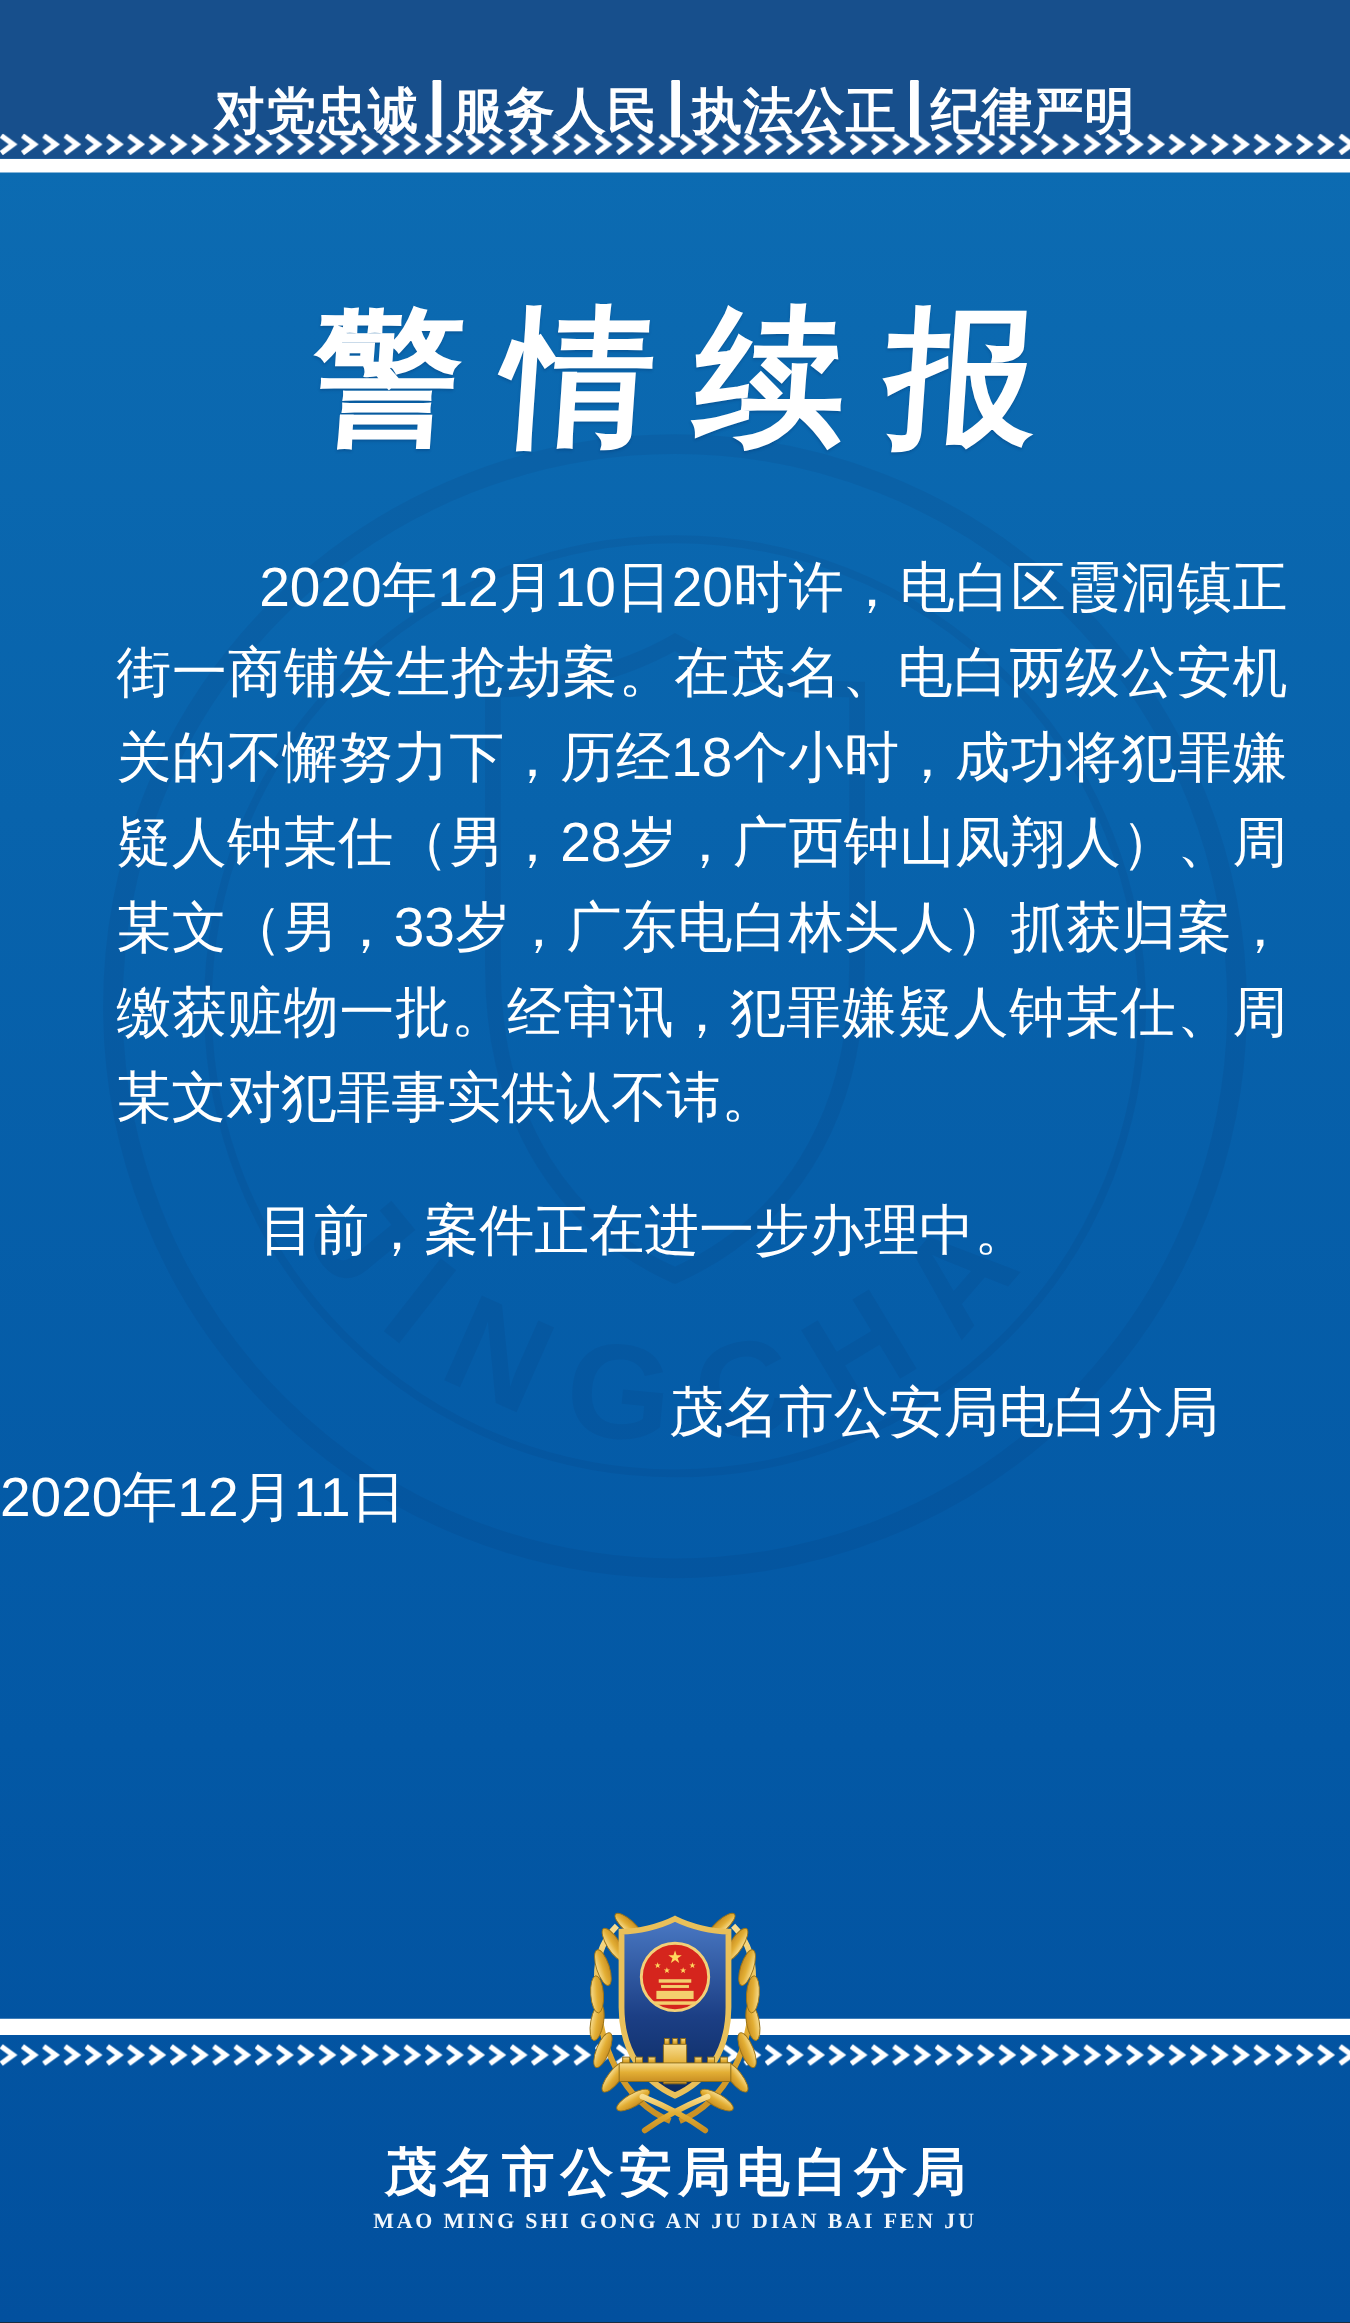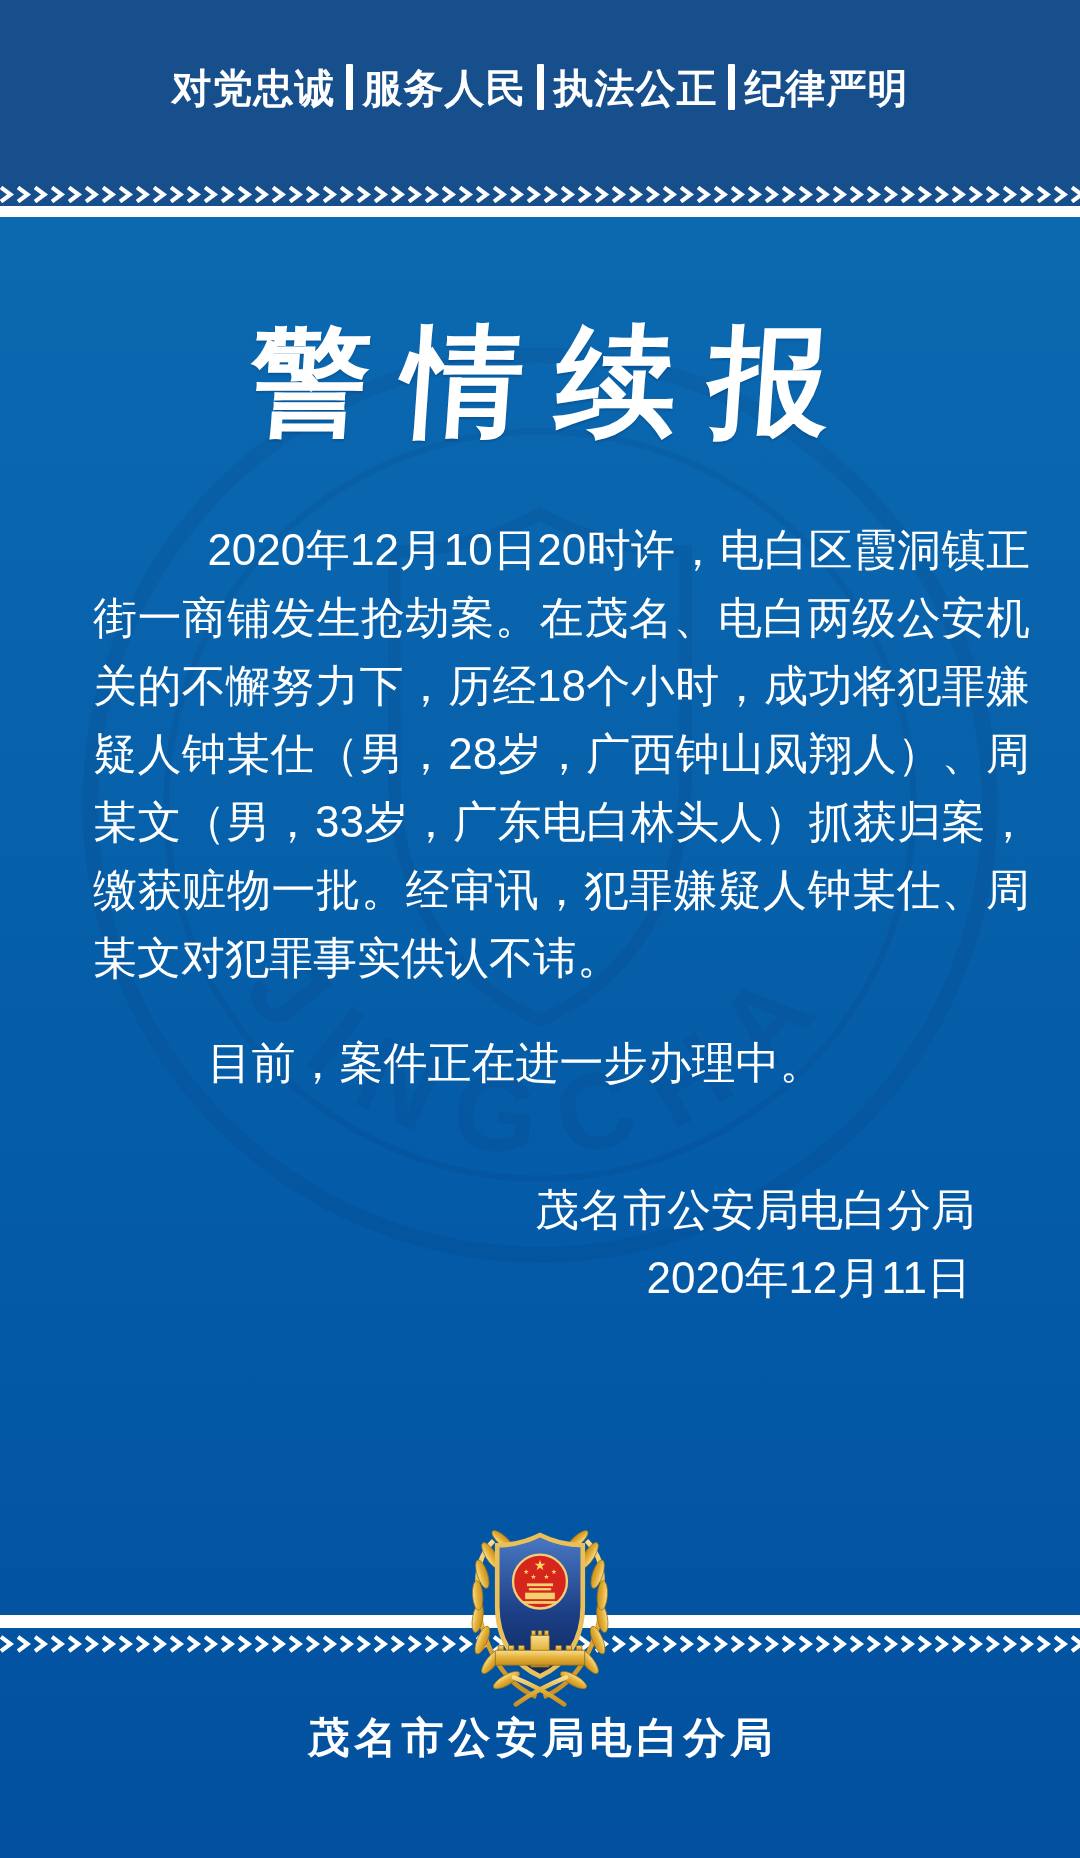--- a/index.html
+++ b/index.html
@@ -8,21 +8,21 @@
     position:relative;
     width:1080px; height:1858px;
     margin:0 auto;
     overflow:hidden;
     background:linear-gradient(180deg,#0d6db3 0%,#0863ac 35%,#0358a5 75%,#02509e 100%);
     font-family:"Liberation Sans",sans-serif;
     color:#ffffff;
   }
 
   
-  .top-band { position:relative; height:206px; background:#174f8c; }
+  .top-band { position:relative; height:127px; background:#174f8c; }
   .slogan-row {
     position:absolute; top:64px; left:0; width:100%;
     text-align:center; font-size:40px; font-weight:bold;
     line-height:1; letter-spacing:1px; white-space:nowrap;
   }
   .slogan-sep {
     display:inline-block; width:7px; height:46px; background:#ffffff;
     margin:0 10px; vertical-align:-8px; border-radius:1px;
   }
   .chev-strip-top { position:absolute; left:0; bottom:3px; width:100%; height:17px; }
@@ -44,21 +44,21 @@
     margin:75px 50px 0 93px;
     font-size:44px; line-height:68px;
     text-align:justify;
   }
   .body-text p { text-indent:2.6em; }
   .body-text p + p { margin-top:38px;font-family:Liberation Serif, serif; }
 
   
   .signature { position:relative; z-index:1; margin-top:78px; font-size:44px; line-height:68px; }
   .sig-org  { text-align:right; padding-right:105px; }
-  .sig-date { text-align:right; padding-right:109px; }
+  .sig-date { text-align:left; padding-right:109px; }
 
   
   .watermark {
     position:absolute; left:65px; top:330px;
     width:950px; height:950px;
     opacity:.10; z-index:0; pointer-events:none;
   }
 
   
   .bottom-divider { position:absolute; left:0; top:1615px; width:100%; z-index:1; }
@@ -209,14 +209,15 @@
         <rect x="128" y="133" width="6" height="6"></rect>
         <rect x="139" y="133" width="6" height="6"></rect>
       <rect x="52" y="138" width="96" height="16" rx="1"></rect>
     </g>
 
     <path d="M74,196 C88,186 106,176 128,167" fill="none" stroke="url(#goldG)" stroke-width="5" stroke-linecap="round"></path>
     <path d="M126,196 C112,186 94,176 72,167" fill="none" stroke="url(#goldG)" stroke-width="5" stroke-linecap="round"></path>
   </svg>
 
   <div class="footer-org-cn">茂名市公安局电白分局</div>
+  <div class="footer-org-en">MAO MING SHI GONG AN JU DIAN BAI FEN JU</div>
 
 </div>
 
 </body></html>

